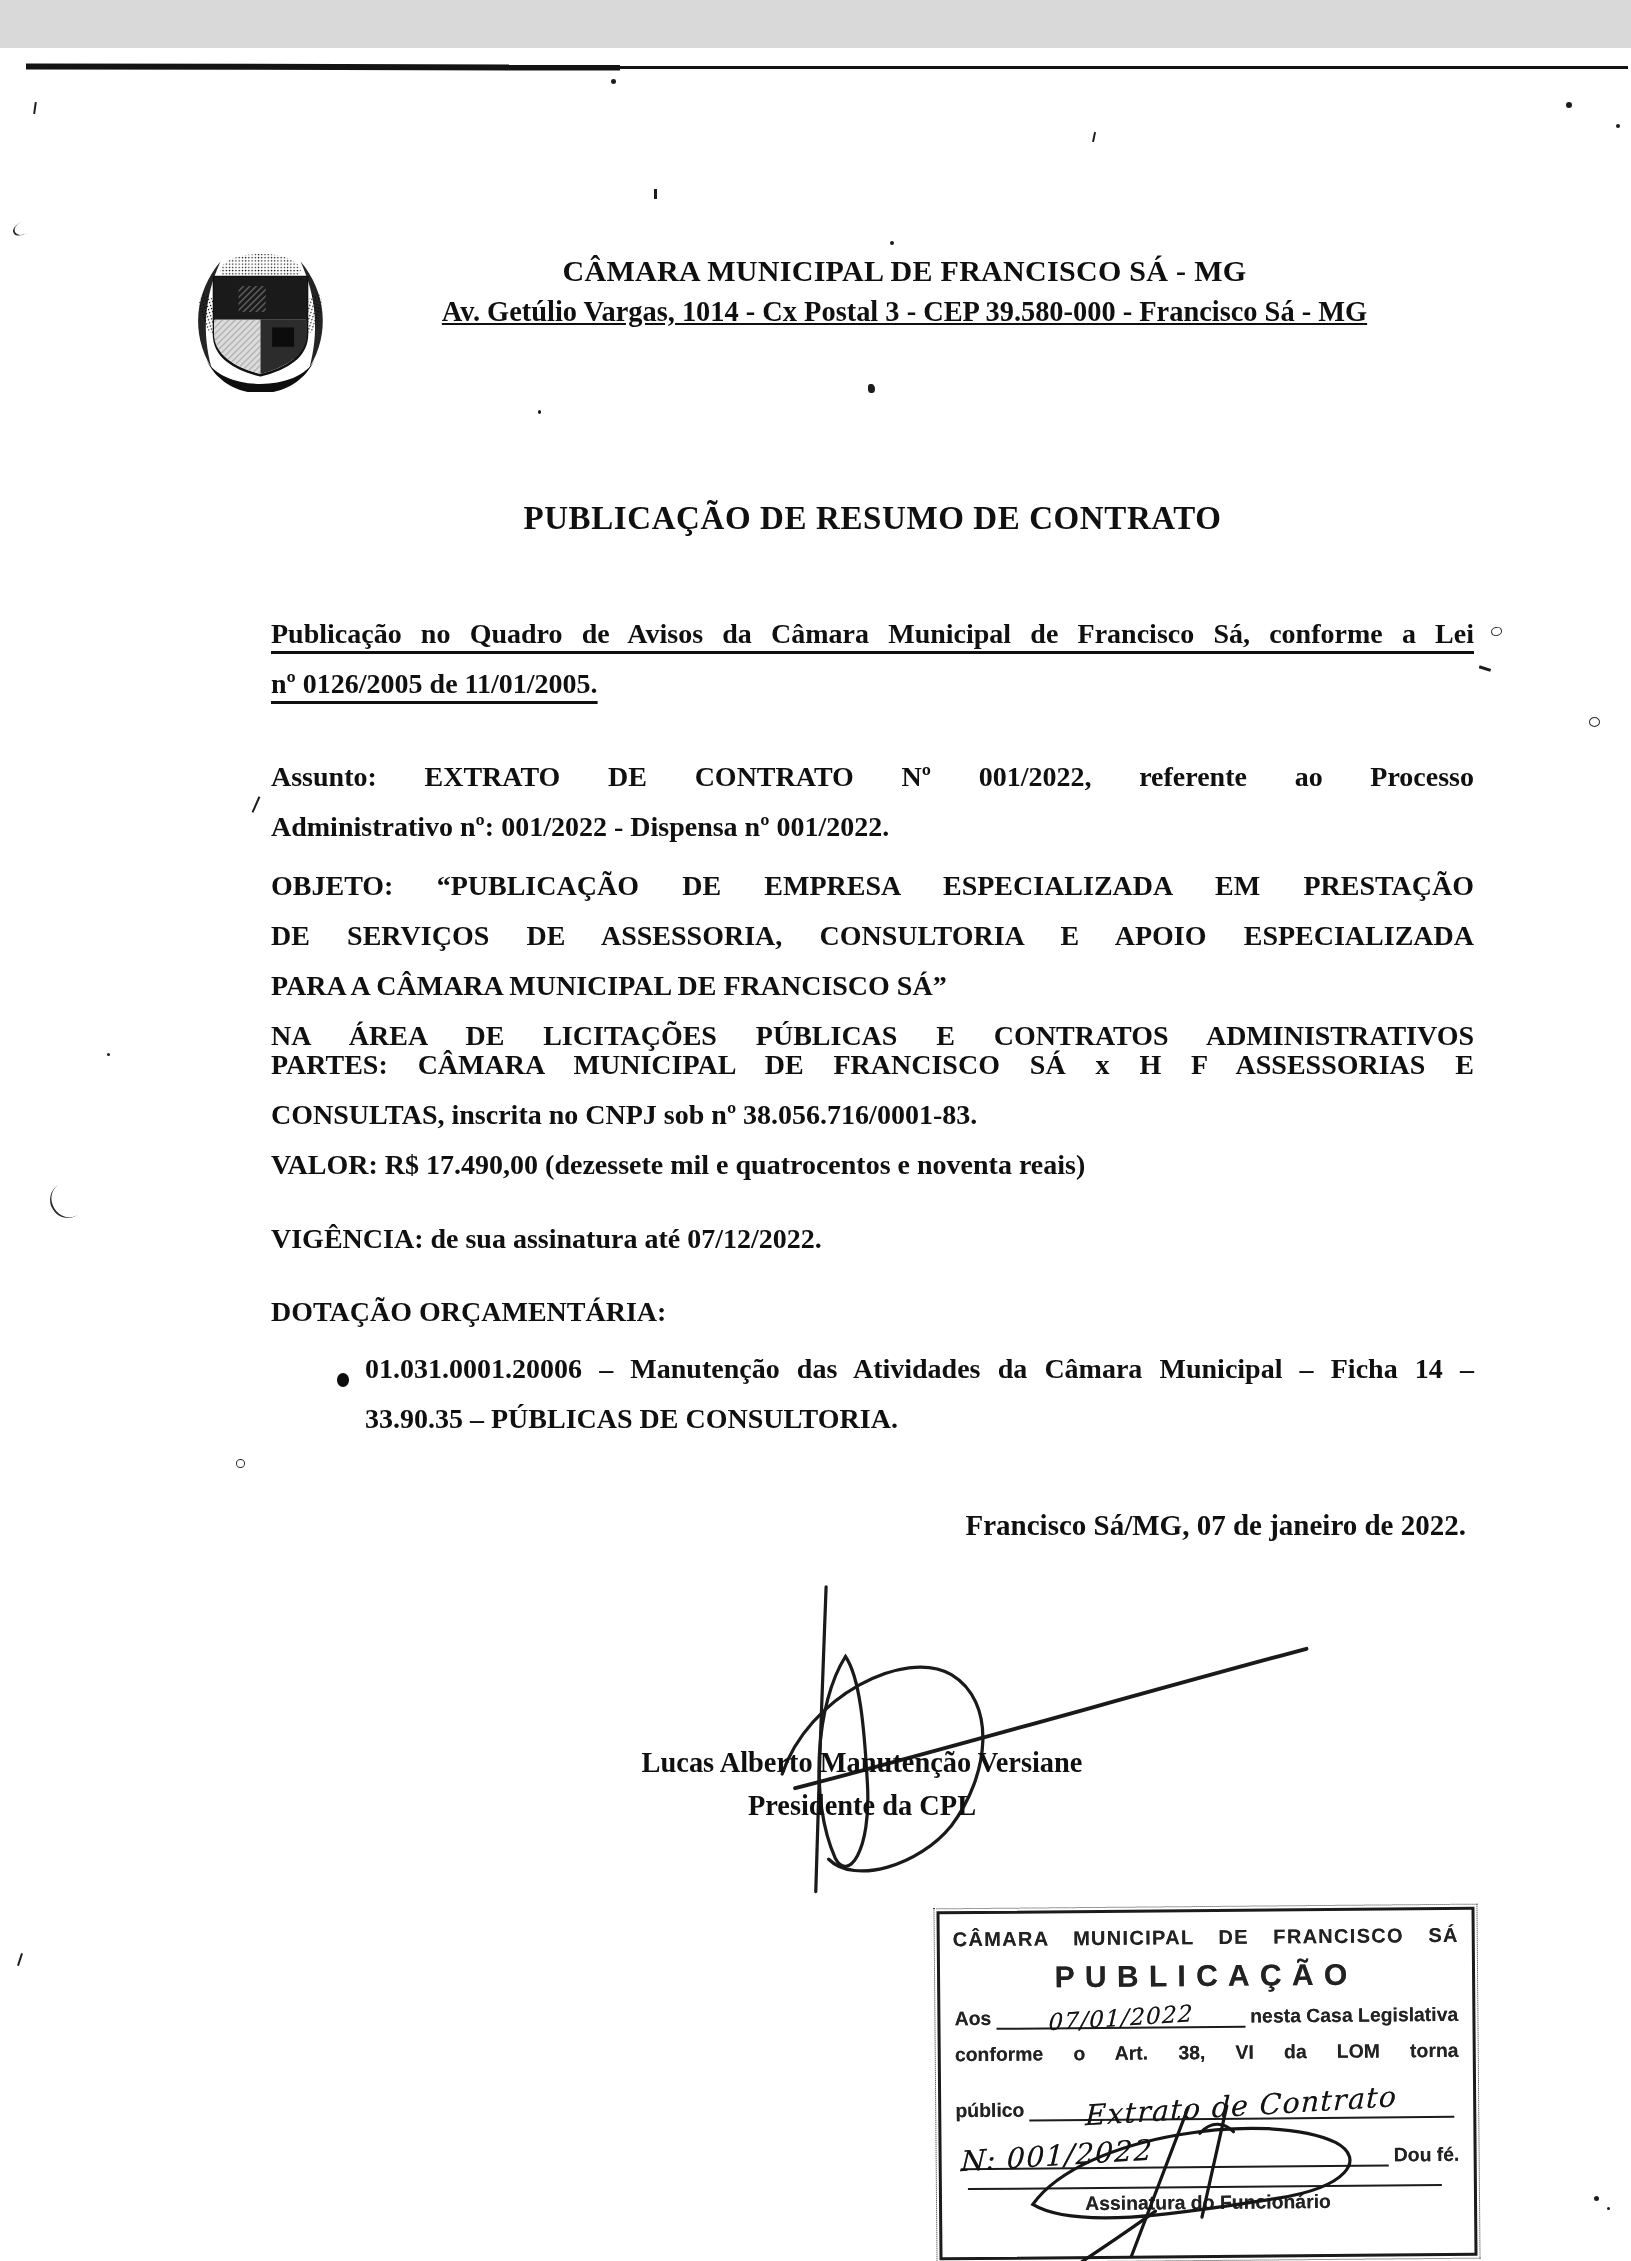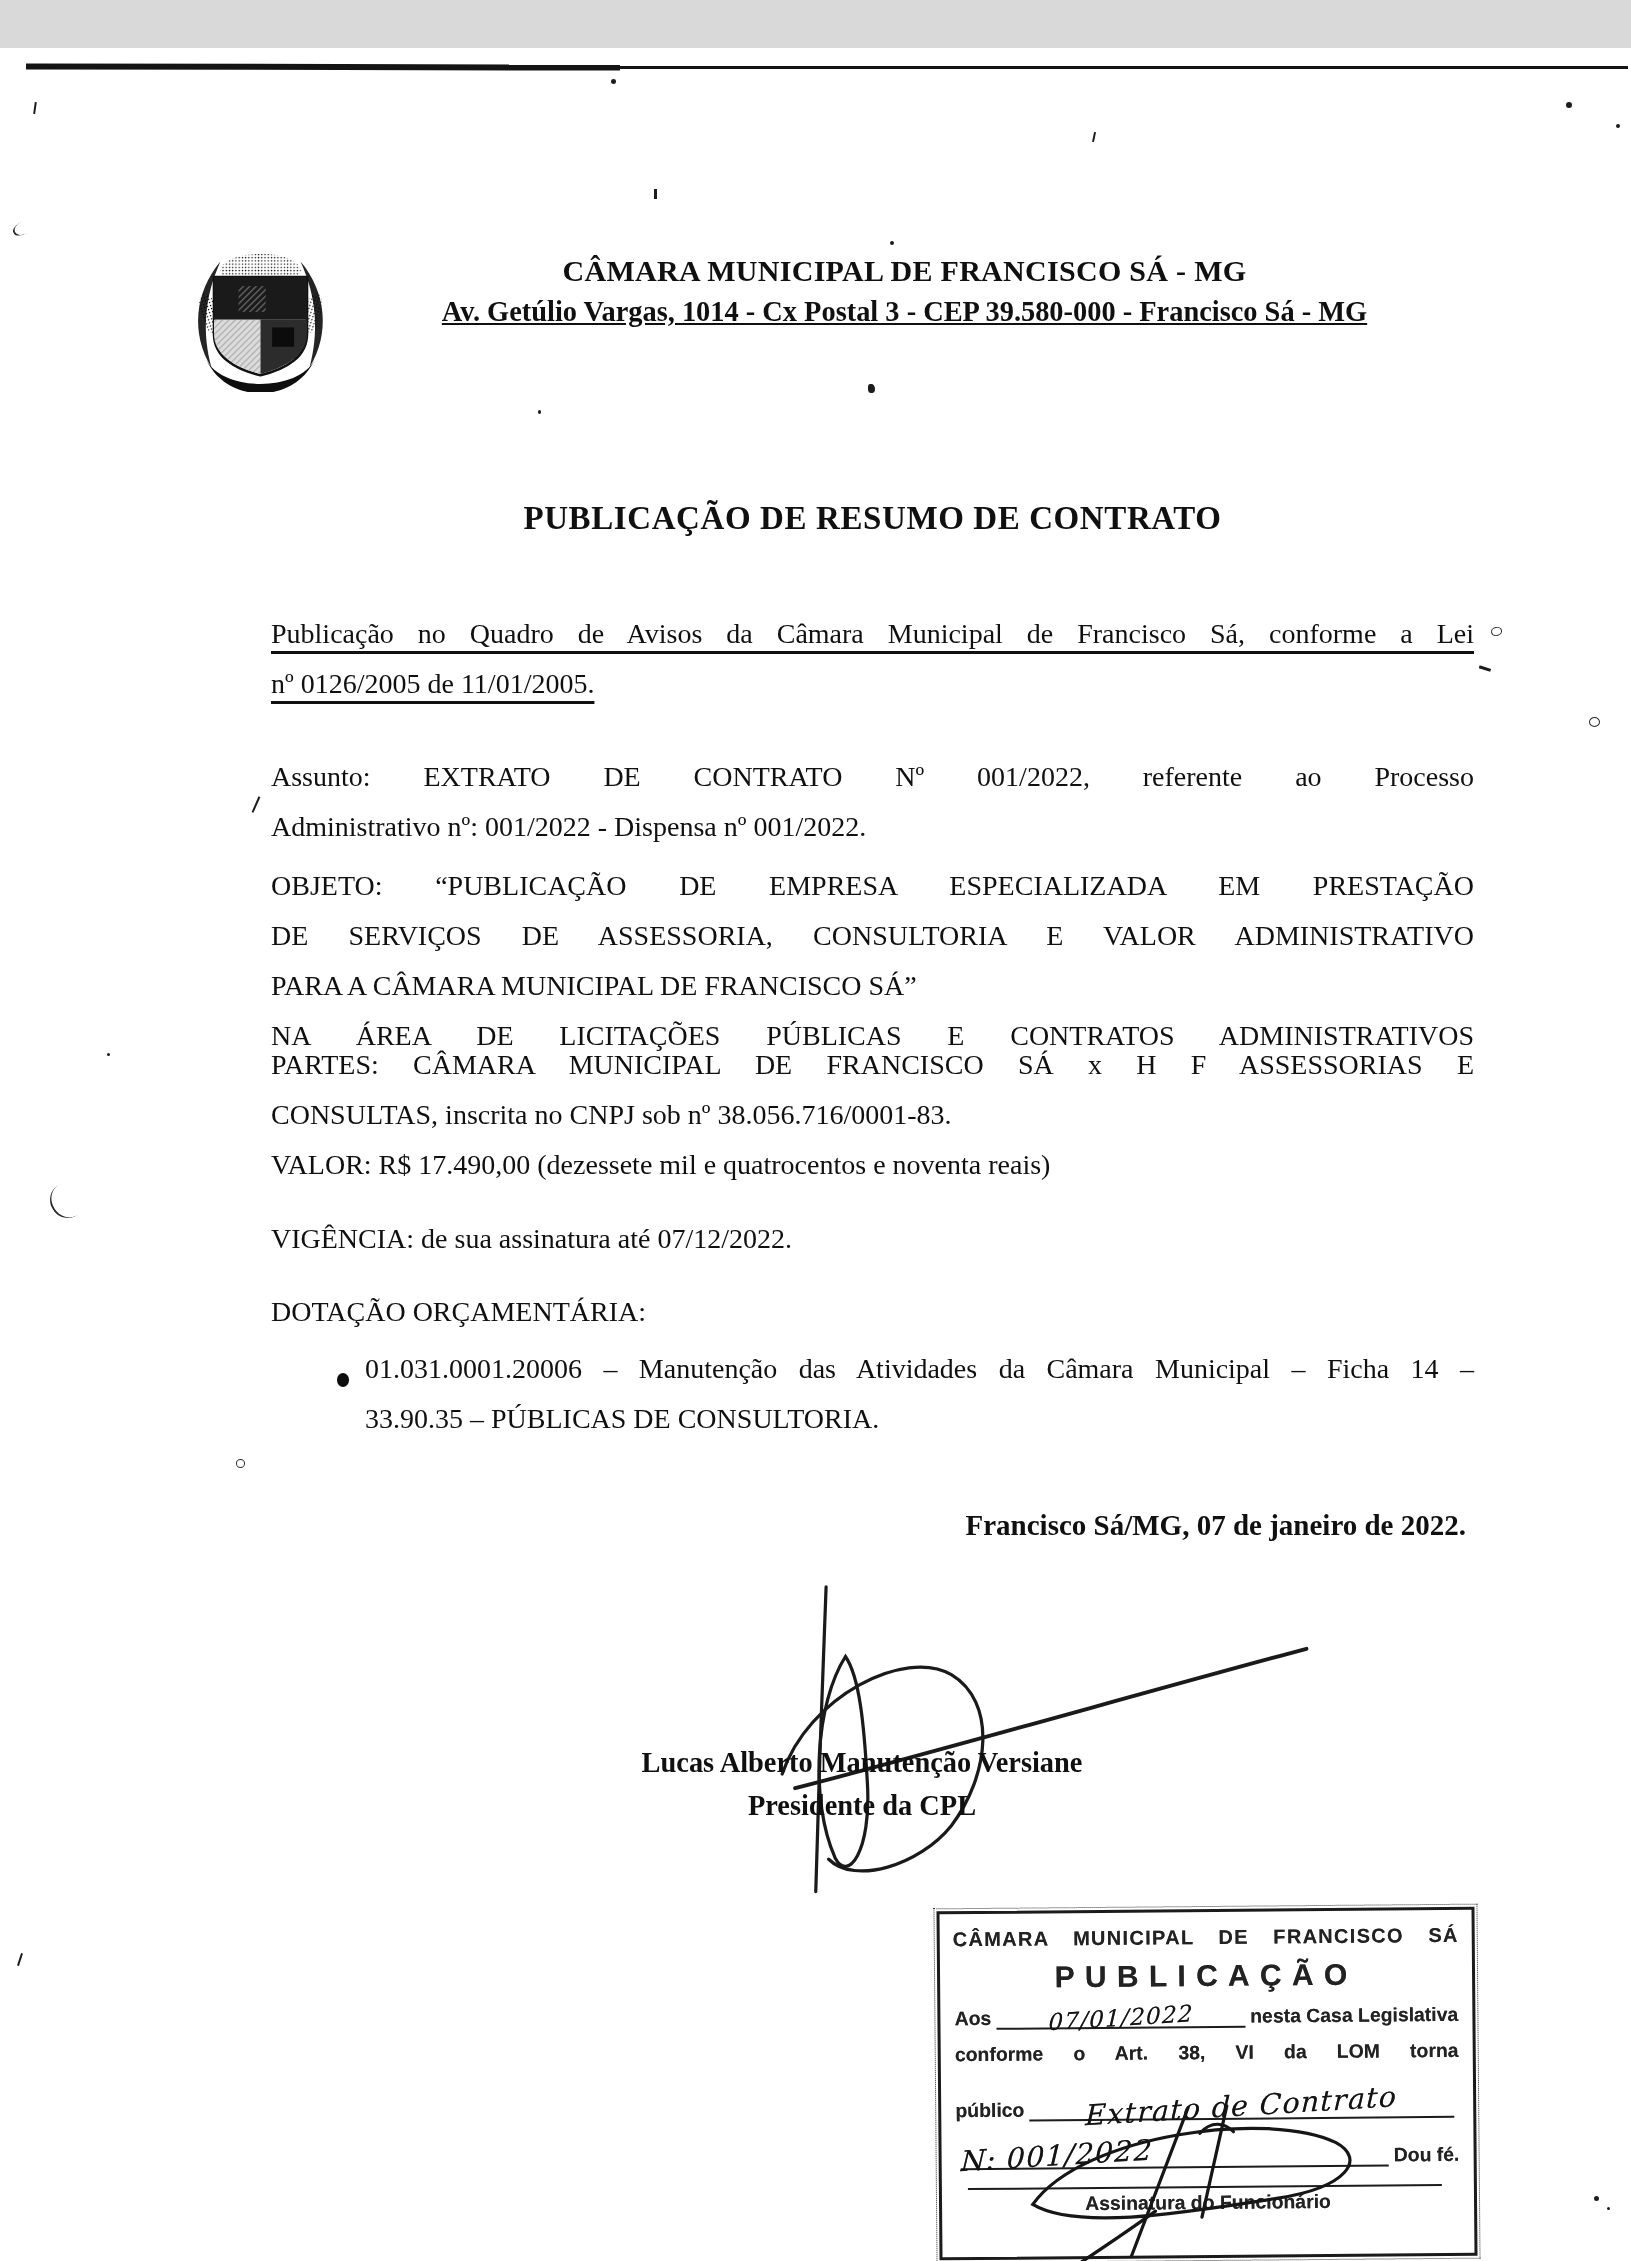--- a/index.html
+++ b/index.html
@@ -13,21 +13,21 @@
   .mark-line { position:absolute; background:#1c1c1c; }
   .mark-ring { position:absolute; border:1.9px solid #2a2a2a; border-radius:50%; background:transparent; }
   .mark-arc { position:absolute; border-left:2.6px solid #2b2b2b; border-radius:50% 0 0 50%; background:transparent; }
   
   .logo { position:absolute; left:183px; top:189px; width:155px; height:155px; }
   .header-text { position:absolute; left:336px; top:204px; width:1137px; text-align:center; }
   .org-name { font-size:30px; font-weight:bold; letter-spacing:0.3px; line-height:37px; }
   .org-address { font-size:28.4px; font-weight:bold; line-height:36px; margin-top:5.2px;text-decoration:underline; }
   
   .doc-title { position:absolute; left:271px; width:1203px; top:452px; text-align:center; font-size:33px; font-weight:bold; letter-spacing:0.6px; }
-  .sec { position:absolute; left:271px; width:1203px; font-weight:normal; font-size:28px; }
+  .sec { position:absolute; left:271px; width:1203px; font-weight:bold; font-size:28px; }
   .sec .line { line-height:50px; }
   .j { text-align:justify; text-align-last:justify; }
   .ul { text-decoration:underline; text-decoration-thickness:3.2px; text-underline-offset:7.8px; }
   .bullet-dot { position:absolute; left:337px; top:1325px; width:12.3px; height:13.6px; background:#0d0d0d; border-radius:50%; }
   .bullet-sec { left:365px; width:1109px; }
   .date-line { position:absolute; left:271px; width:1195px; top:1461px; text-align:right; font-size:29px; font-weight:bold; }
   
   .sig-svg { position:absolute; left:737px; top:1532px; width:594px; height:317px; }
   .sig-block { position:absolute; left:271px; top:1693px; width:1182px; text-align:center; font-size:28.4px; font-weight:bold; }
   .sig-block .line { line-height:43px; }
@@ -115,21 +115,21 @@
     <div class="line ul">nº 0126/2005 de 11/01/2005.</div>
   </div>
 
   <div class="sec" style="top:704px;">
     <div class="line j">Assunto: EXTRATO DE CONTRATO Nº 001/2022, referente ao Processo</div>
     <div class="line">Administrativo nº: 001/2022 - Dispensa nº 001/2022.</div>
   </div>
 
   <div class="sec" style="top:813px;">
     <div class="line j">OBJETO: “PUBLICAÇÃO DE EMPRESA ESPECIALIZADA EM PRESTAÇÃO</div>
-    <div class="line j">DE SERVIÇOS DE ASSESSORIA, CONSULTORIA E VALOR ADMINISTRATIVO</div>
+    <div class="line j">DE SERVIÇOS DE ASSESSORIA, CONSULTORIA E APOIO ESPECIALIZADA</div>
     <div class="line">PARA A CÂMARA MUNICIPAL DE FRANCISCO SÁ”</div>
     <div class="line j">NA ÁREA DE LICITAÇÕES PÚBLICAS E CONTRATOS ADMINISTRATIVOS</div>
   </div>
 
   <div class="sec" style="top:992px;">
     <div class="line j">PARTES: CÂMARA MUNICIPAL DE FRANCISCO SÁ x H F ASSESSORIAS E</div>
     <div class="line">CONSULTAS, inscrita no CNPJ sob nº 38.056.716/0001-83.</div>
   </div>
 
   <div class="sec" style="top:1092px;">

